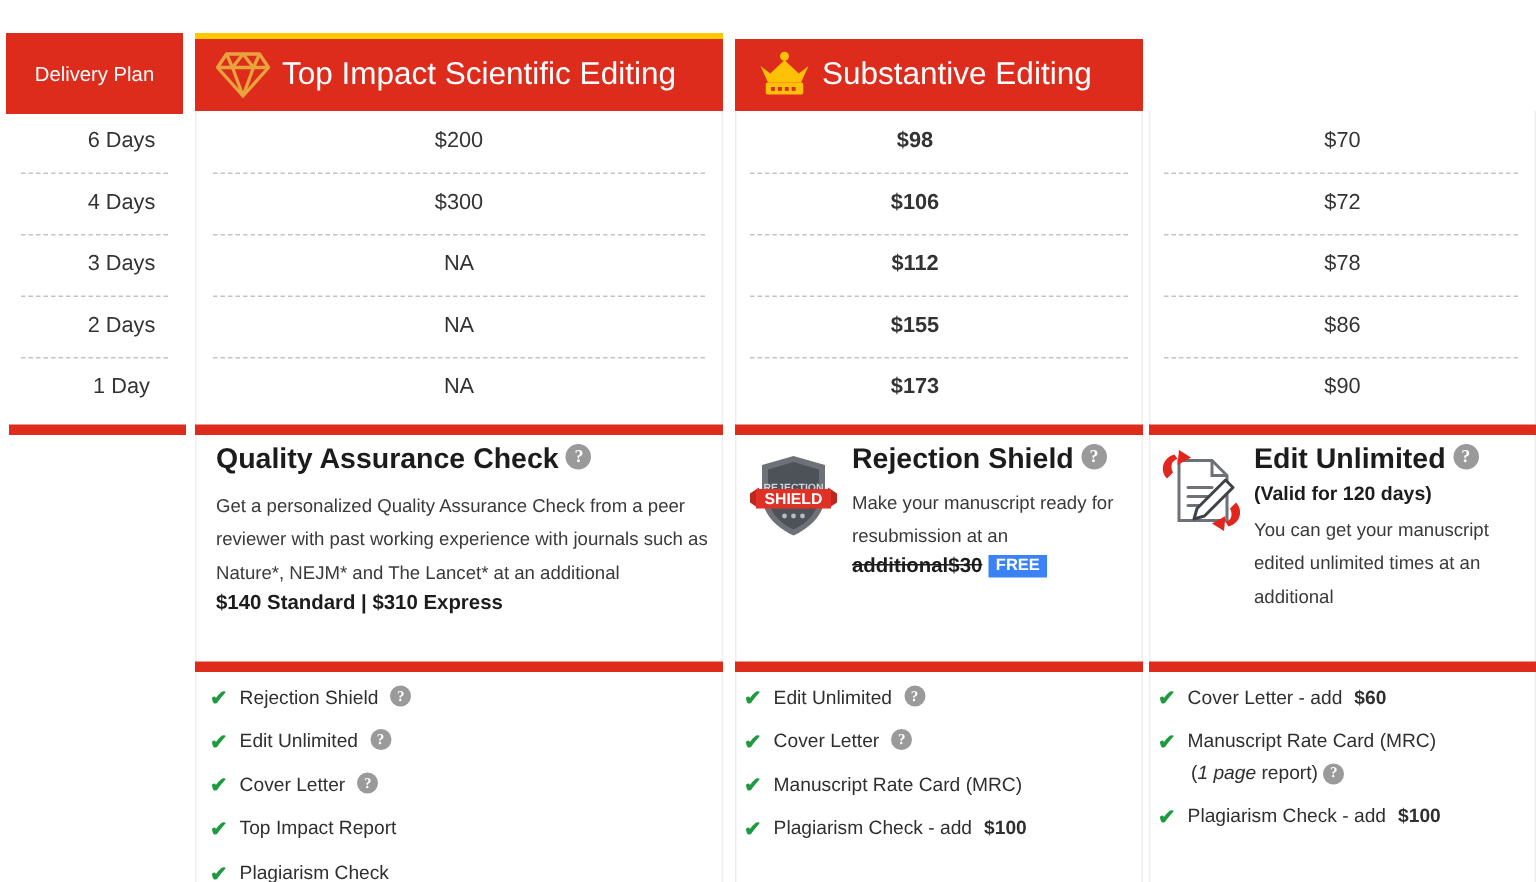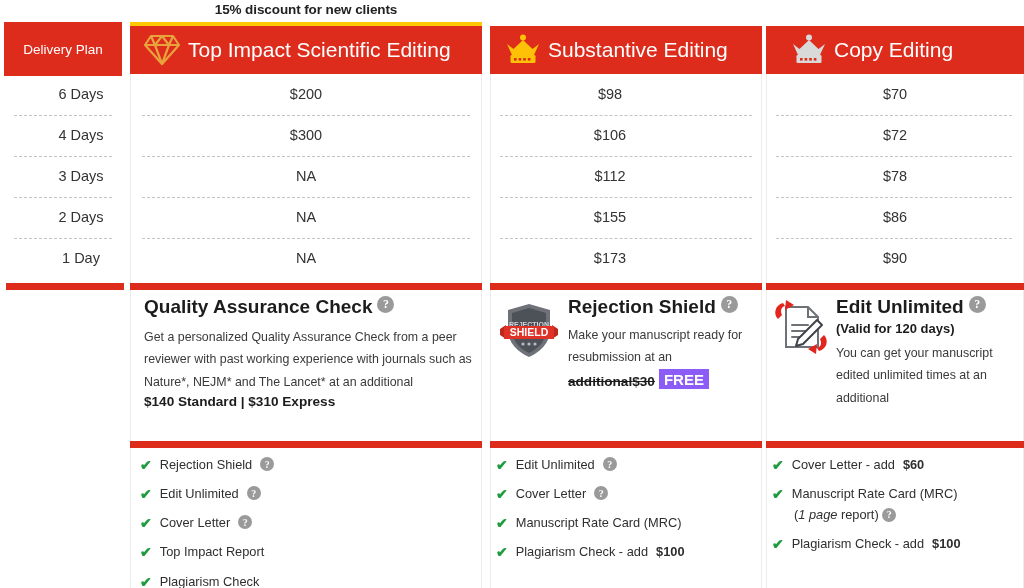--- a/index.html
+++ b/index.html
@@ -58,21 +58,21 @@
   .hdr-2 .hdr-icon { width: 42px; margin-left: 12px; margin-right: 4px; }
   .hdr-3 .hdr-icon { width: 42px; margin-left: 22px; margin-right: 4px; }
 
   
   .plan-cell, .price-cell {
     position: absolute; height: 41px; line-height: 41px;
     text-align: center; font-size: 14.5px; color: #333;
   }
   .plan-cell { left: 0; width: 126px; margin-left: 18px; }
   .price-cell.c1 { left: 130px; width: 352px; }
-  .price-cell.c2 { left: 490px; width: 240px; }
+  .price-cell.c2 { left: 490px; width: 240px; font-weight: bold; }
   .price-cell.c3 { left: 766px; width: 258px; }
 
   .dash { position: absolute; height: 0; border-top: 1px dashed #c4c4c4; }
   .dash.p  { left: 14px;  width: 98px; }
   .dash.d1 { left: 142px; width: 328px; }
   .dash.d2 { left: 500px; width: 252px; }
   .dash.d3 { left: 776px; width: 236px; }
 
   
   .panel {
@@ -108,22 +108,22 @@
   .addon-title {
     font-size: 19px; font-weight: bold; color: #1c1c1c;
     line-height: 1.15; display: flex; gap: 5px;
   }
   .addon-sub { font-size: 13px; font-weight: bold; color: #1c1c1c; margin-top: 3px; }
   .addon-desc { font-size: 12.4px; color: #3a3a3a; line-height: 1.82; margin-top: 6px; }
   .addon.a1 .addon-desc { margin-top: 8px; }
   .addon-price { font-size: 13.6px; font-weight: bold; color: #1c1c1c; }
   .strike { text-decoration: line-through; }
   .free-badge {
-    display: inline-block; background: #8b5cf6; color: #fff;
-    font-size: 15px; font-weight: bold; padding: 1.5px 5px;
+    display: inline-block; background: #3b82f6; color: #fff;
+    font-size: 11px; font-weight: bold; padding: 1.5px 5px;
     margin-left: 4px; vertical-align: 1px;
   }
 
   
   .qmark {
     display: inline-flex; align-items: center; justify-content: center;
     width: 14px; height: 14px; border-radius: 50%;
     background: #9a9a9a; color: #fff; font-size: 10px;
     font-weight: bold; font-family: "Liberation Serif", serif;
     vertical-align: 1px; flex: none;
@@ -145,21 +145,20 @@
   .feat-txt { display: inline; }
   .feat-sub { font-size: 12.8px; color: #2f2f2f; margin: -8px 0 12.5px 22px; line-height: 1.3; }
   .feat-sub i { font-style: italic; }
   .bold { font-weight: bold; }
 </style>
 </head>
 <body>
 
 <div class="page">
 
-  <div class="promo">15% discount for new clients</div>
 
   <div class="topper">
     <div class="topper-notch"></div>
   </div>
 
   <div class="panel bp"></div>
   <div class="panel b1"></div>
   <div class="panel b2"></div>
   <div class="panel b3"></div>
 
@@ -191,36 +190,20 @@
           <rect x="10" y="24" width="2.6" height="2.6"></rect>
           <rect x="14.6" y="24" width="2.6" height="2.6"></rect>
           <rect x="19.2" y="24" width="2.6" height="2.6"></rect>
           <rect x="23.8" y="24" width="2.6" height="2.6"></rect>
         </g>
       </svg>
     </span>
     <span class="hdr-title">Substantive Editing</span>
   </div>
 
-  <div class="hdr hdr-3">
-    <span class="hdr-icon">
-      <svg width="38" height="32" viewBox="0 0 38 32" aria-hidden="true">
-        <circle cx="19" cy="3.5" r="3" fill="#d9d9d9"></circle>
-        <path d="M3 10 L8 21 H30 L35 10 L28.5 15 L19 6 L9.5 15 Z" fill="#d9d9d9"></path>
-        <rect x="6.5" y="21" width="25" height="8" rx="1.2" fill="#d9d9d9"></rect>
-        <g fill="#dd2b1c">
-          <rect x="10" y="24" width="2.6" height="2.6"></rect>
-          <rect x="14.6" y="24" width="2.6" height="2.6"></rect>
-          <rect x="19.2" y="24" width="2.6" height="2.6"></rect>
-          <rect x="23.8" y="24" width="2.6" height="2.6"></rect>
-        </g>
-      </svg>
-    </span>
-    <span class="hdr-title">Copy Editing</span>
-  </div>
 
   <div class="plan-cell" style="top:74px">6 Days</div>
   <div class="plan-cell" style="top:115px">4 Days</div>
   <div class="plan-cell" style="top:156px">3 Days</div>
   <div class="plan-cell" style="top:197px">2 Days</div>
   <div class="plan-cell" style="top:238px">1 Day</div>
 
   <div class="dash p" style="top:115px"></div>
   <div class="dash p" style="top:156px"></div>
   <div class="dash p" style="top:197px"></div>

